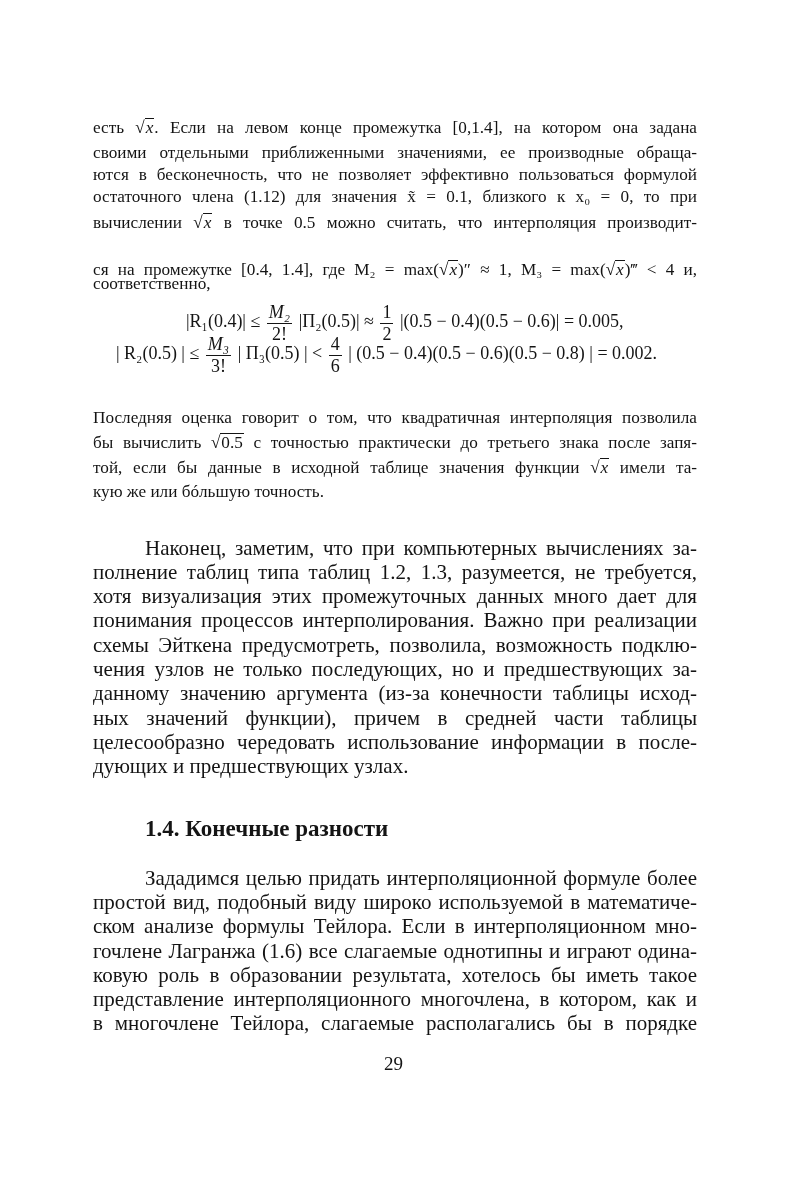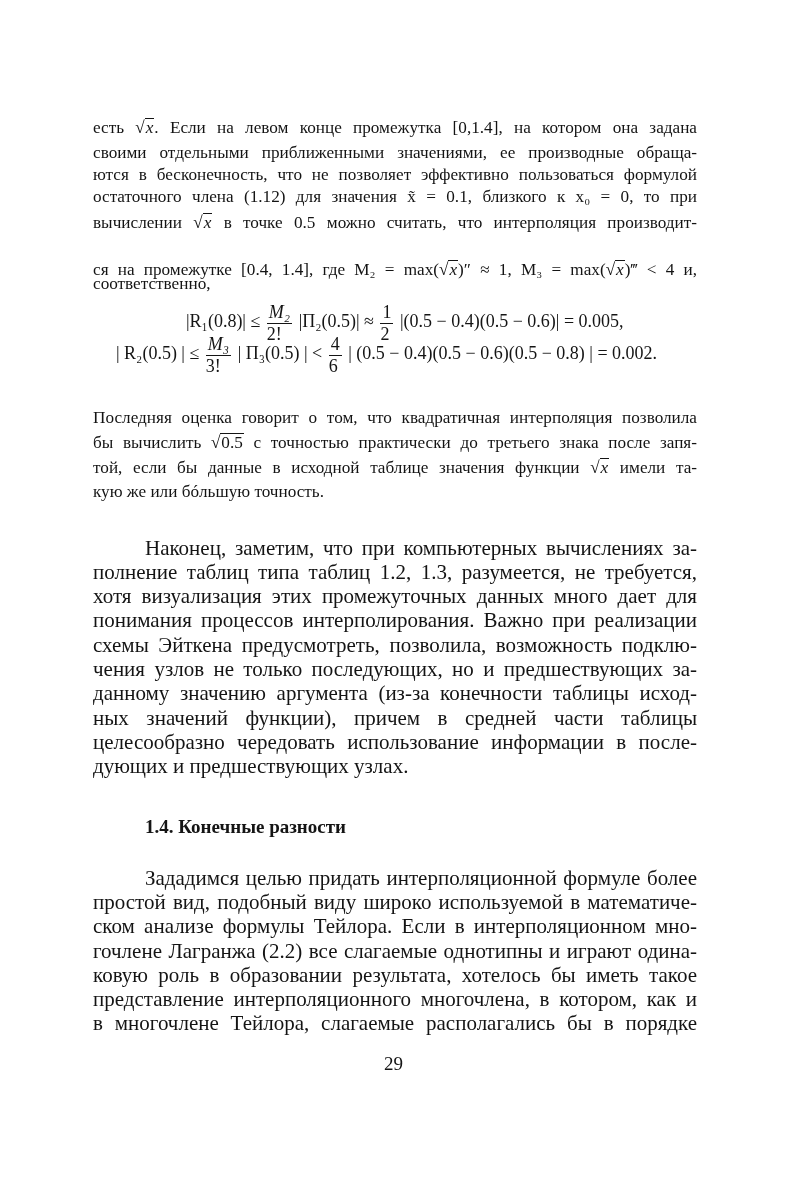--- a/index.html
+++ b/index.html
@@ -9,24 +9,24 @@
   .line { position:absolute; left:93px; width:604px; white-space:nowrap;
           text-align:justify; text-align-last:justify; }
   .small { font-size:17.2px; line-height:20px; }
   .big { font-size:21px; line-height:24px; }
   .noj { text-align-last:left; }
   .ind { left:145px; width:552px; }
   .i { font-style:italic; }
   .sqrt { display:inline-block; }
   .sqrt .rad { display:inline-block; border-top:1.3px solid #141414; padding:0 1px; line-height:1; }
   .formula { position:absolute; white-space:nowrap; font-size:18px; }
-  .frac { display:inline-block; vertical-align:middle; text-align:left; margin:0 2px; }
+  .frac { display:inline-block; vertical-align:middle; text-align:center; margin:0 2px; }
   .frac .num { display:block; border-bottom:1px solid #141414; padding:0 2px; line-height:1.15; }
   .frac .den { display:block; line-height:1.15; }
-  .heading { position:absolute; left:145px; top:816px; font-size:19px; font-weight:bold; white-space:nowrap; }
+  .heading { position:absolute; left:145px; top:816px; font-size:23px; font-weight:bold; white-space:nowrap; }
   .pagenum { position:absolute; left:384px; top:1053px; font-size:19px; }
 </style>
 </head>
 <body>
 
 <div class="page">
 
   <div class="line small" style="top:118px">
     <span>есть </span><span class="sqrt">√<span class="rad i">x</span></span><span>. Если на левом конце промежутка [0,1.4], на котором она задана</span>
   </div>
@@ -35,21 +35,21 @@
   <div class="line small" style="top:187px">остаточного члена (1.12) для значения x̃ = 0.1, близкого к x₀ = 0, то при</div>
   <div class="line small" style="top:213px">
     <span>вычислении </span><span class="sqrt">√<span class="rad i">x</span></span><span> в точке 0.5 можно считать, что интерполяция производит-</span>
   </div>
   <div class="line small" style="top:260px">
     <span>ся на промежутке [0.4, 1.4], где M₂ = max(</span><span class="sqrt">√<span class="rad i">x</span></span><span>)″ ≈ 1, M₃ = max(</span><span class="sqrt">√<span class="rad i">x</span></span><span>)‴ &lt; 4 и,</span>
   </div>
   <div class="line small noj" style="top:274px">соответственно,</div>
 
   <div class="formula" style="left:186px; top:302px">
-    <span>|R₁(0.8)| ≤</span>
+    <span>|R₁(0.4)| ≤</span>
     <span class="frac"><span class="num i">M₂</span><span class="den">2!</span></span>
     <span>|Π₂(0.5)| ≈</span>
     <span class="frac"><span class="num">1</span><span class="den">2</span></span>
     <span>|(0.5 − 0.4)(0.5 − 0.6)| = 0.005,</span>
   </div>
   <div class="formula" style="left:116px; top:334px">
     <span>| R₂(0.5) | ≤</span>
     <span class="frac"><span class="num i">M₃</span><span class="den">3!</span></span>
     <span>| Π₃(0.5) | &lt;</span>
     <span class="frac"><span class="num">4</span><span class="den">6</span></span>
@@ -74,19 +74,19 @@
   <div class="line big" style="top:681px">данному значению аргумента (из-за конечности таблицы исход-</div>
   <div class="line big" style="top:706px">ных значений функции), причем в средней части таблицы</div>
   <div class="line big" style="top:730px">целесообразно чередовать использование информации в после-</div>
   <div class="line big noj" style="top:754px">дующих и предшествующих узлах.</div>
 
   <div class="heading">1.4. Конечные разности</div>
 
   <div class="line big ind" style="top:866px">Зададимся целью придать интерполяционной формуле более</div>
   <div class="line big" style="top:890px">простой вид, подобный виду широко используемой в математиче-</div>
   <div class="line big" style="top:914px">ском анализе формулы Тейлора. Если в интерполяционном мно-</div>
-  <div class="line big" style="top:939px">гочлене Лагранжа (2.2) все слагаемые однотипны и играют одина-</div>
+  <div class="line big" style="top:939px">гочлене Лагранжа (1.6) все слагаемые однотипны и играют одина-</div>
   <div class="line big" style="top:963px">ковую роль в образовании результата, хотелось бы иметь такое</div>
   <div class="line big" style="top:987px">представление интерполяционного многочлена, в котором, как и</div>
   <div class="line big" style="top:1011px">в многочлене Тейлора, слагаемые располагались бы в порядке</div>
 
   <div class="pagenum">29</div>
 </div>
 
 </body></html>

